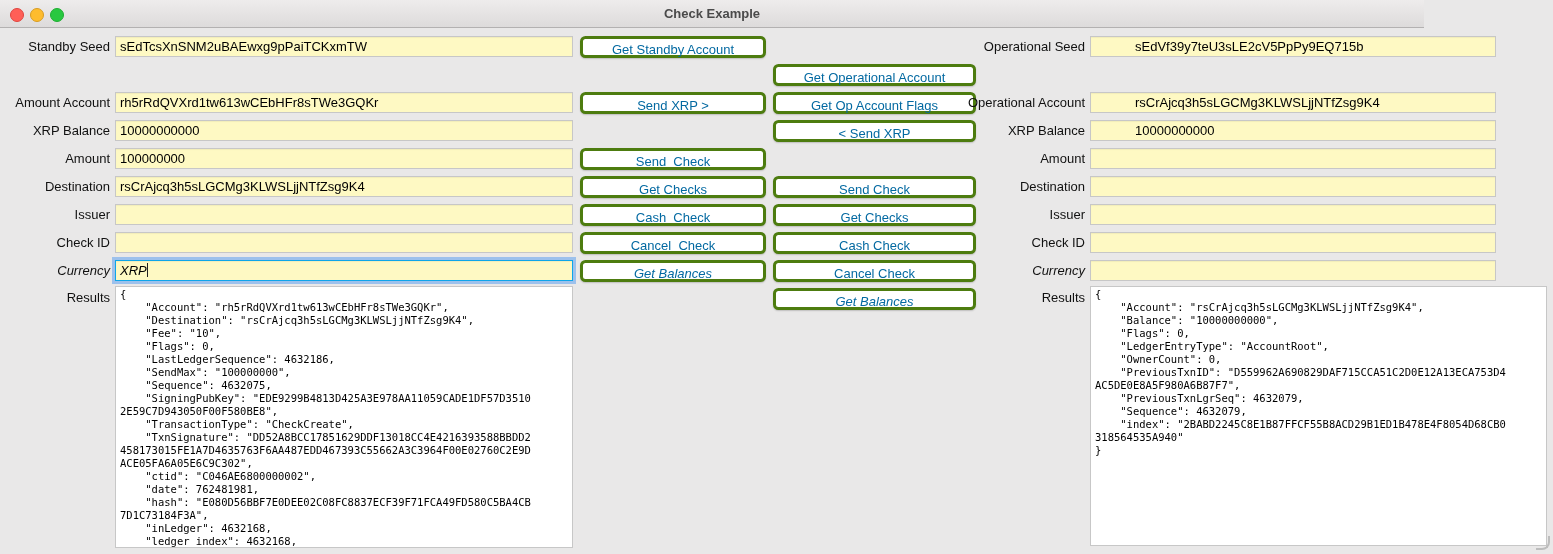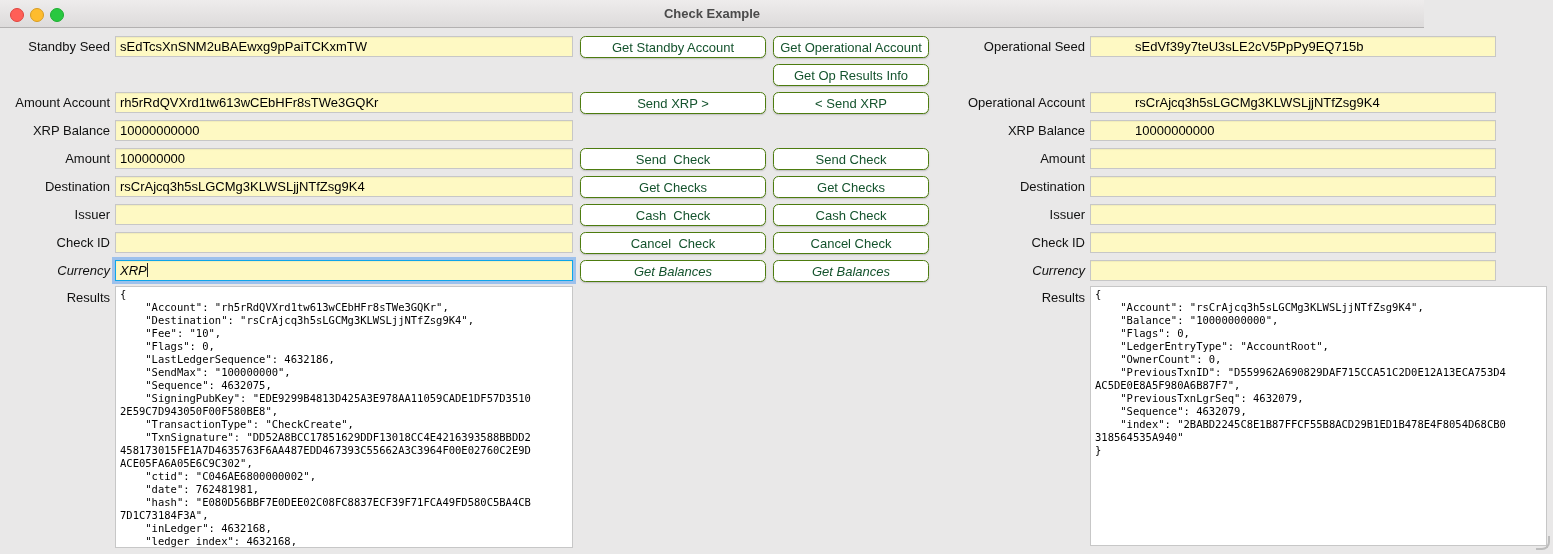--- a/index.html
+++ b/index.html
@@ -12,35 +12,35 @@
   #tl-max{left:50px;background:#28c840;border:0.5px solid #1eae31;}
   #title{position:absolute;top:0;left:0;width:100%;height:27px;line-height:27px;text-align:center;
     font-size:13px;font-weight:bold;color:#4a4a4a;}
   .lbl{position:absolute;height:21px;line-height:21px;font-size:13px;color:#111;text-align:right;}
   .fld{position:absolute;height:21px;line-height:19px;box-sizing:border-box;background:#fef9c3;
     border:1px solid #c7c7c7;box-shadow:inset 0 1px 1px rgba(0,0,0,0.05);
     font-size:13px;color:#000;padding:0 4px;white-space:pre;overflow:hidden;}
   .fld.focused{border:1px solid #0ea5e9;outline:3px solid #9dc1ec;outline-offset:-0.5px;}
   .caret{display:inline-block;width:1px;height:14px;background:#222;vertical-align:-2px;}
   .btn{position:absolute;height:22px;line-height:21px;box-sizing:border-box;background:#fff;
-    border:1px solid #4d7c0f;border-radius:5.5px;box-shadow:0 1px 1.5px rgba(0,0,0,0.18);
-    font-size:13px;color:#14532d;text-align:center;white-space:pre;cursor:default;}
+    border:3px solid #4d7c0f;border-radius:5.5px;box-shadow:0 1px 1.5px rgba(0,0,0,0.18);
+    font-size:13px;color:#0369a1;text-align:center;white-space:pre;cursor:default;}
   .results{position:absolute;box-sizing:border-box;background:#fff;border:1px solid #c7c7c7;
     font-family:"DejaVu Sans Mono",monospace;font-size:10.5px;line-height:13px;
     color:#000;padding:1px 4px;white-space:pre-wrap;word-break:break-all;overflow:hidden;}
   .grip{position:absolute;right:3px;bottom:4px;width:12px;height:12px;
     border-right:2px solid #bdbdbd;border-bottom:2px solid #bdbdbd;border-bottom-right-radius:8px;}
   
   .r1{top:36px;} .r2{top:64px;} .r3{top:92px;} .r4{top:120px;} .r5{top:148px;}
   .r6{top:176px;} .r7{top:204px;} .r8{top:232px;} .r9{top:260px;font-style:italic;} .r10{top:287px;}
   
   .lcol-lbl{left:0;width:110px;text-align:right;}
   .lcol-fld{left:115px;width:458px;}
   .bcol1{left:580px;width:186px;}
-  .bcol2{left:773px;width:156px;}
+  .bcol2{left:773px;width:203px;margin-top:28px;}
   .rcol-lbl{left:930px;width:155px;}
   .rcol-fld{left:1090px;width:406px;padding-left:44px;}
 </style>
 </head>
 <body>
 
 <div id="window">
 
   <div id="titlebar">
     <div id="tl-close" class="traffic"></div>
@@ -91,21 +91,21 @@
     "ctid": "C046AE6800000002",
     "date": 762481981,
     "hash": "E080D56BBF7E0DEE02C08FC8837ECF39F71FCA49FD580C5BA4CB
 7D1C73184F3A",
     "inLedger": 4632168,
     "ledger_index": 4632168,</div>
 
   <div class="btn bcol1 r1">Get Standby Account</div>
   <div class="btn bcol2 r1">Get Operational Account</div>
 
-  <div class="btn bcol2 r2">Get Op Results Info</div>
+  <div class="btn bcol2 r2">Get Op Account Flags</div>
 
   <div class="btn bcol1 r3">Send XRP &gt;</div>
   <div class="btn bcol2 r3">&lt; Send XRP</div>
 
   <div class="btn bcol1 r5">Send  Check</div>
   <div class="btn bcol2 r5">Send Check</div>
 
   <div class="btn bcol1 r6">Get Checks</div>
   <div class="btn bcol2 r6">Get Checks</div>
 

